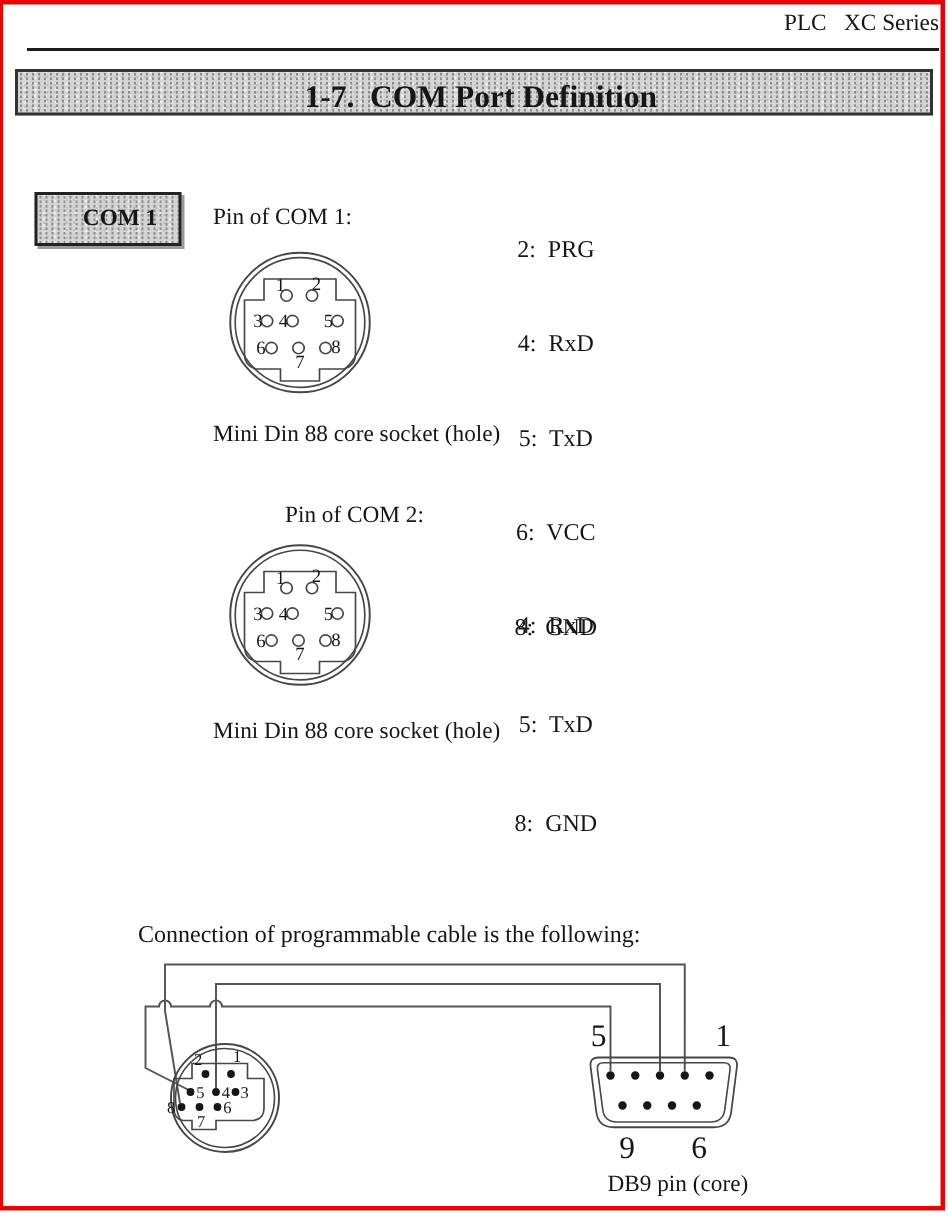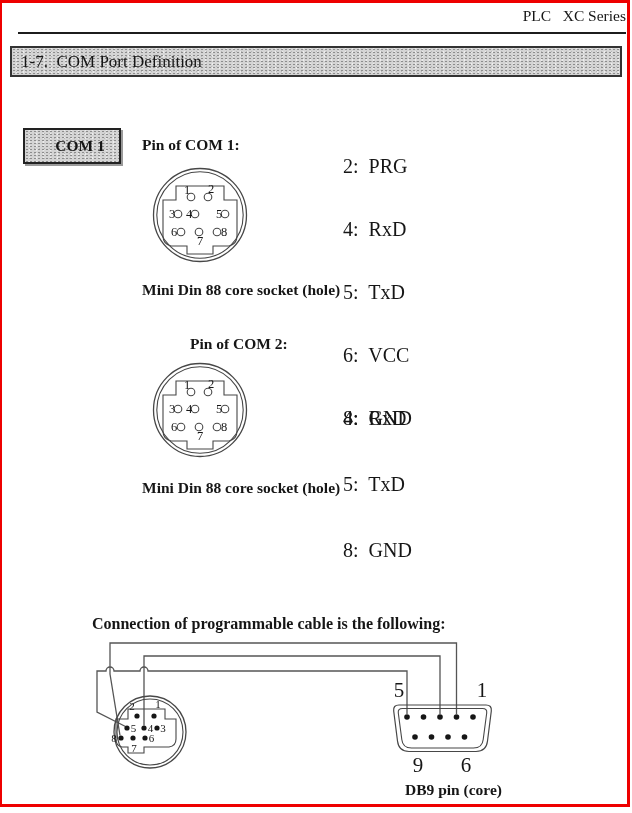--- a/index.html
+++ b/index.html
@@ -1,47 +1,47 @@
 <!DOCTYPE html>
 <html><head>
 <meta charset="utf-8">
 <style>
   html,body{margin:0;padding:0;background:#ffffff;}
   .page{position:relative;width:632px;height:813px;background:#ffffff;overflow:hidden;
-        font-family:"Liberation Serif","DejaVu Serif",serif;color:#161616;}
+        font-family:"Liberation Serif","DejaVu Serif",serif;color:#161616;text-align:center;}
   .frame{position:absolute;left:0;top:0;width:630px;height:807px;
          border:3px solid #ee0000;border-left-width:2px;box-sizing:border-box;}
   .hdr{position:absolute;right:6px;top:7px;font-size:15.5px;white-space:pre;}
   .rule{position:absolute;left:18px;top:32px;width:608px;height:2px;background:#1c1c1c;}
   .stipple{background-color:#d4d4d4;
     background-image:
       radial-gradient(circle,#8d8d8d 0.8px,rgba(0,0,0,0) 0.95px),
       radial-gradient(circle,#b8b8b8 0.8px,rgba(0,0,0,0) 0.95px),
       radial-gradient(circle,#ececec 1px,rgba(0,0,0,0) 1.15px);
     background-size:4px 3px,5px 5px,7px 4px;
     background-position:0 0,2px 1px,1px 2px;}
   .secbar{position:absolute;left:10px;top:46px;width:612px;height:31px;box-sizing:border-box;
           border:2px solid #333333;}
-  .secbar span{display:block;padding:4px 0 0 9px;font-weight:normal;font-size:17px;white-space:pre;}
+  .secbar span{display:block;padding:4px 0 0 9px;font-weight:bold;font-size:21px;white-space:pre;}
   .tagbox{position:absolute;box-sizing:border-box;border:2px solid #222222;
           box-shadow:2px 2px 0 rgba(100,100,100,0.65);
           display:flex;align-items:center;justify-content:center;
           font-weight:bold;font-size:15.5px;padding-left:16px;}
   .box-com1{left:23px;top:128px;width:98px;height:36px;}
   .box-com2{left:23px;top:345px;width:98px;height:37px;}
   .box-prog{left:23px;top:564px;width:134px;height:38px;}
-  .txt{position:absolute;font-size:15.5px;white-space:pre;font-weight:bold;}
+  .txt{position:absolute;font-size:15.5px;white-space:pre;}
   .pin-title-1{left:142px;top:136px;}
   .pin-title-2{left:142px;top:335px;margin-left:48px;}
   .cap-com1{left:142px;top:281px;}
   .cap-com2{left:142px;top:479px;}
   .desc{left:92px;top:615px;font-size:16px;}
   .cap-md8{left:78px;top:781px;}
   .cap-db9{left:405px;top:781px;}
-  .siglist{position:absolute;left:343px;font-size:20px;line-height:21px;white-space:pre;}
+  .siglist{position:absolute;left:343px;font-size:16px;line-height:21px;white-space:pre;}
   .siglist-1{top:114px;}
   .siglist-2{top:363px;line-height:22px;}
   .din-svg{position:absolute;width:96px;height:96px;}
   .din1{left:152px;top:167px;}
   .din2{left:152px;top:362px;}
   .cable-svg{position:absolute;left:80px;top:630px;width:420px;height:150px;}
   svg{overflow:visible;}
   svg text{font-family:"Liberation Serif","DejaVu Serif",serif;fill:#161616;}
   .din-stroke{stroke:#474747;fill:none;}
   .pinnum{font-size:12.5px;text-anchor:middle;}

